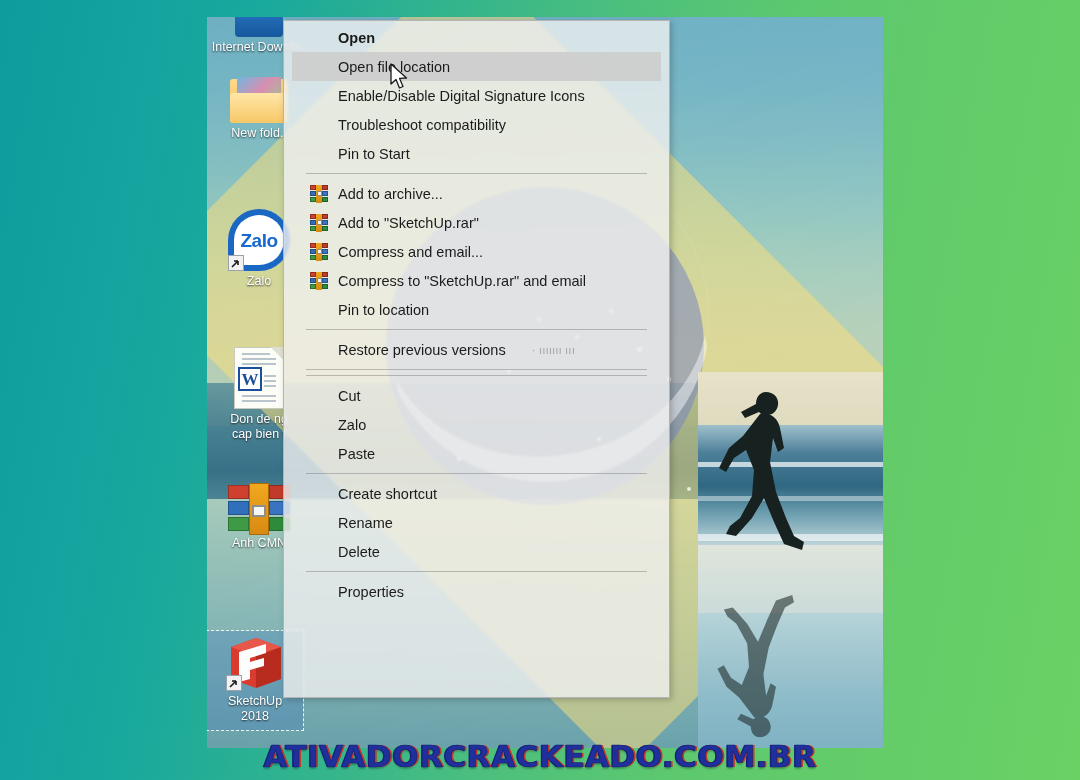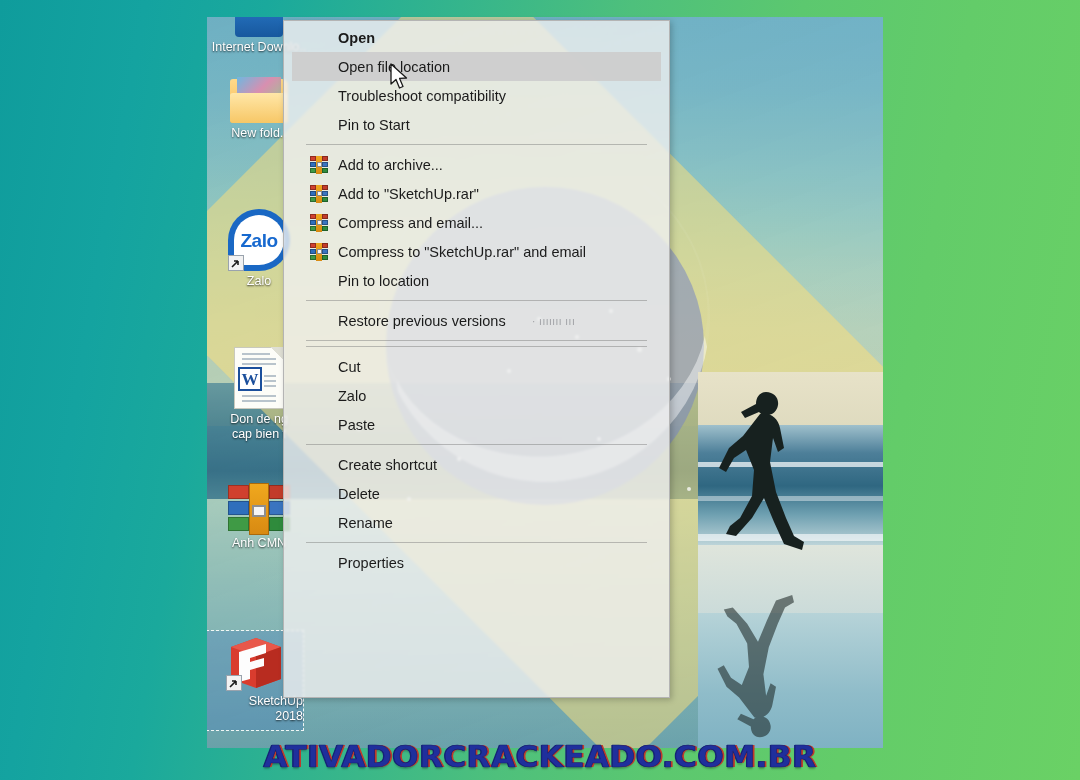--- a/index.html
+++ b/index.html
@@ -105,21 +105,20 @@
     font-size: 12.5px;
     line-height: 15px;
     text-shadow: 0 1px 2px rgba(0,0,0,.75);
     user-select: none;
   }
   .dicon .glyph { display:block; margin: 0 auto 3px; position: relative; }
   .dicon .lbl { display: block; }
   .dicon.selected {
     outline: 1px dashed rgba(255,255,255,.9);
     background: rgba(60,120,190,.28);
-    text-align: right;
   }
 
   
   .shortcut {
     position: absolute; left: 0; bottom: 0;
     width: 16px; height: 16px;
     background: #f2f2f2;
     border: 1px solid #9aa3ad;
   }
   .shortcut svg { display:block; }
@@ -385,20 +384,23 @@
 
   <div id="ctxmenu">
 
     <div class="mi bold">
       <span>Open</span>
     </div>
     <div class="mi highlight">
       <span>Open file location</span>
     </div>
     <div class="mi">
+      <span>Enable/Disable Digital Signature Icons</span>
+    </div>
+    <div class="mi">
       <span>Troubleshoot compatibility</span>
     </div>
     <div class="mi">
       <span>Pin to Start</span>
     </div>
 
     <div class="sep"></div>
 
     <div class="mi">
       <span class="mi-icon rar-mini">
@@ -513,24 +515,24 @@
     <div class="mi">
       <span>Paste</span>
     </div>
 
     <div class="sep"></div>
 
     <div class="mi">
       <span>Create shortcut</span>
     </div>
     <div class="mi">
+      <span>Rename</span>
+    </div>
+    <div class="mi">
       <span>Delete</span>
-    </div>
-    <div class="mi">
-      <span>Rename</span>
     </div>
 
     <div class="sep"></div>
 
     <div class="mi">
       <span>Properties</span>
     </div>
 
   </div>
 

